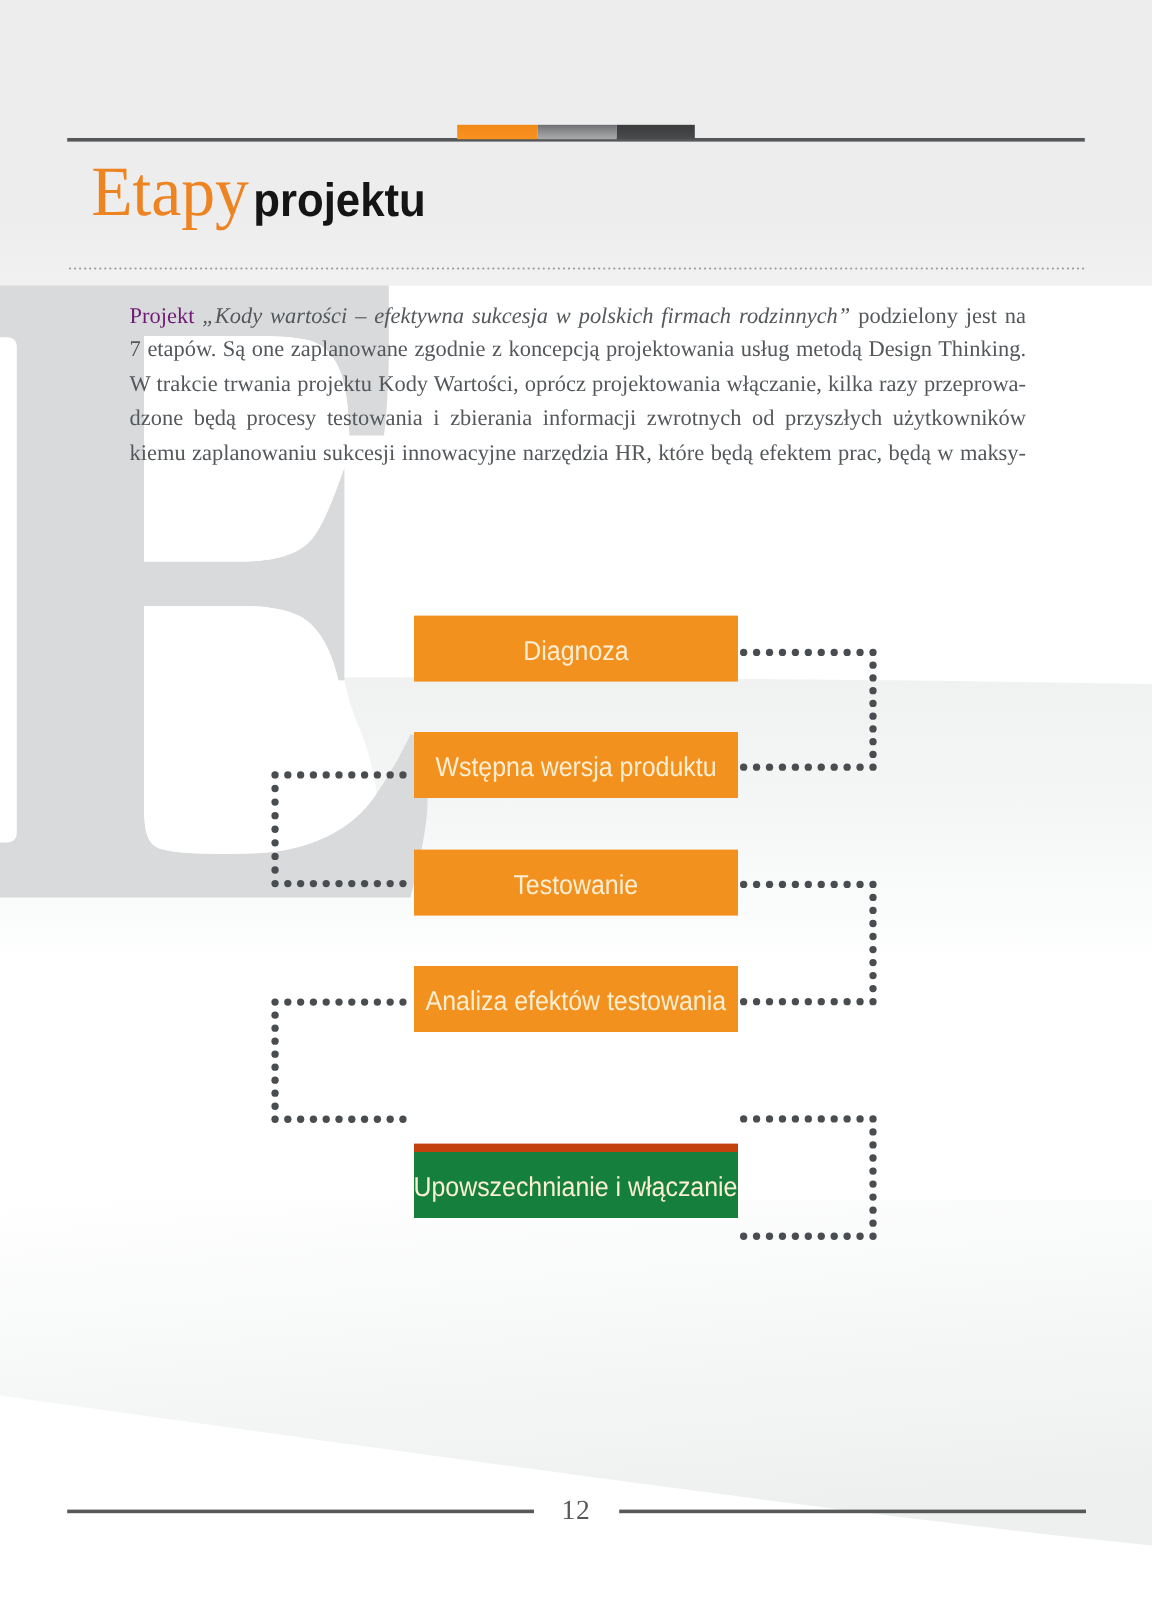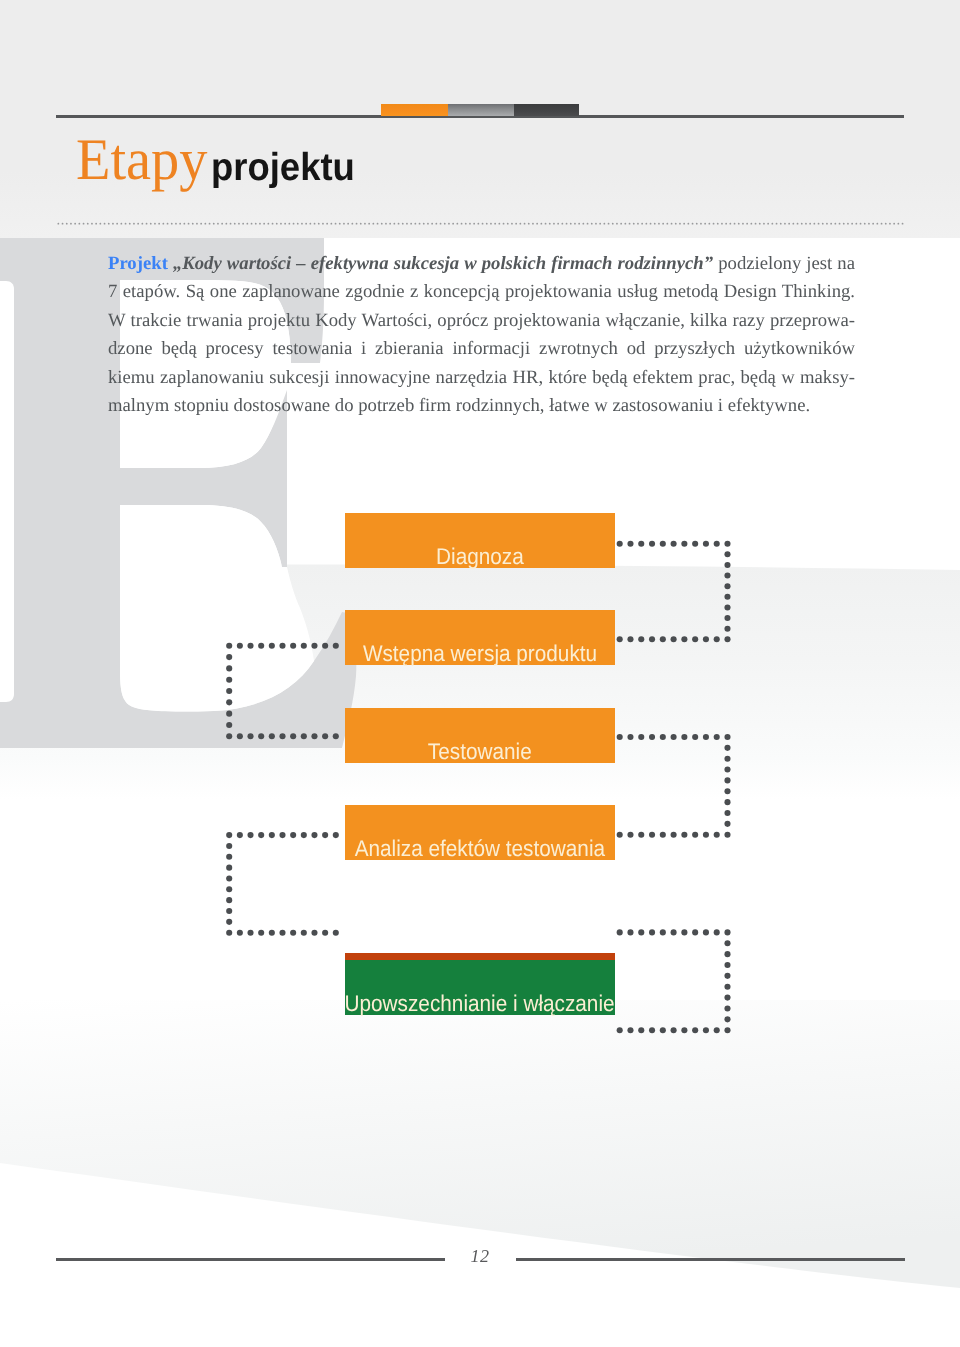--- a/index.html
+++ b/index.html
@@ -26,39 +26,39 @@
   .title .t2{font-family:"Liberation Sans",sans-serif;font-weight:bold;font-size:39px;color:#151515;
              display:inline-block;transform:scaleX(0.935);transform-origin:left center;
              vertical-align:baseline;margin-left:-3px;position:relative;top:1px;}
 
   .dotrule{position:absolute;left:0;top:0;width:960px;height:1347px;}
 
   
   .para{position:absolute;left:108px;top:250px;width:747px;
      font-family:"Liberation Serif",serif;font-size:18.7px;line-height:28.45px;
      color:#54585b;text-align:justify;}
-  .para .bold-orange{color:#3b82f6;font-weight:bold;}
-  .para .bold-italic{font-style:italic;font-weight:bold;}
+  .para .bold-orange{color:#701a75;font-weight:normal;}
+  .para .bold-italic{font-style:italic;font-weight:normal;}
   .tline{text-align:justify;text-align-last:justify;white-space:pre;}
   .tline.last{text-align-last:left;}
   .tline > .fit{white-space:pre;}
 
   
   .boxes{position:absolute;left:0;top:0;}
   .conn{position:absolute;left:0;top:0;width:960px;height:1347px;}
   .pbox{position:absolute;left:345px;width:269.5px;height:55px;background:#f3911f;
-        display:flex;align-items:flex-end;justify-content:center;}
+        display:flex;align-items:center;justify-content:center;}
   .pbox span{color:#fbeed3;position:relative;top:2px;font-family:"Liberation Sans",sans-serif;font-size:22.7px;
         display:inline-block;transform:scaleX(0.915);white-space:nowrap;}
 
   
   .f-line-l{position:absolute;left:56px;top:1257.5px;width:389px;height:3px;background:#58595b;}
   .f-line-r{position:absolute;left:515.5px;top:1257.5px;width:389px;height:3px;background:#58595b;}
   .f-num{position:absolute;left:445px;top:1246px;width:70px;text-align:center;
-         font-family:"Liberation Serif",serif;font-size:18px;color:#58595b;letter-spacing:0.5px;font-style:italic;}
+         font-family:"Liberation Serif",serif;font-size:23px;color:#58595b;letter-spacing:0.5px;}
 </style>
 </head>
 <body>
 
 <div class="page">
 
   <div class="bg-top"></div>
 
   <svg class="bg-svg" viewBox="0 0 960 1347" xmlns="http://www.w3.org/2000/svg">
     <defs>
@@ -140,21 +140,20 @@
   <svg class="dotrule" viewBox="0 0 960 1347" xmlns="http://www.w3.org/2000/svg">
     <line x1="58.3" y1="223.7" x2="904" y2="223.7" stroke="#98999b" stroke-width="1.7" stroke-linecap="round" stroke-dasharray="0.1 4.1"></line>
   </svg>
 
   <div class="para" style="color: rgb(84, 88, 91);">
       <div class="tline"><span class="fit"><span class="bold-orange">Projekt</span><span class="bold-italic"> „Kody wartości – efektywna sukcesja w polskich firmach rodzinnych”</span><span> podzielony jest na</span></span></div>
       <div class="tline"><span class="fit"><span>7 etapów. Są one zaplanowane zgodnie z koncepcją projektowania usług metodą Design Thinking.</span></span></div>
       <div class="tline"><span class="fit"><span>W trakcie trwania projektu Kody Wartości, oprócz projektowania włączanie, kilka razy przeprowa-</span></span></div>
       <div class="tline"><span class="fit"><span>dzone będą procesy testowania i zbierania informacji zwrotnych od przyszłych użytkowników</span></span></div>
       <div class="tline"><span class="fit"><span>kiemu zaplanowaniu sukcesji innowacyjne narzędzia HR, które będą efektem prac, będą w maksy-</span></span></div>
-      <div class="tline last"><span class="fit"><span>malnym stopniu dostosowane do potrzeb firm rodzinnych, łatwe w zastosowaniu i efektywne.</span></span></div>
     </div>
 
   <svg class="conn" viewBox="0 0 960 1347" xmlns="http://www.w3.org/2000/svg">
       <circle cx="619.70" cy="543.70" r="3.05" fill="#4a4d50"></circle>
       <circle cx="630.48" cy="543.70" r="3.05" fill="#4a4d50"></circle>
       <circle cx="641.26" cy="543.70" r="3.05" fill="#4a4d50"></circle>
       <circle cx="652.04" cy="543.70" r="3.05" fill="#4a4d50"></circle>
       <circle cx="662.82" cy="543.70" r="3.05" fill="#4a4d50"></circle>
       <circle cx="673.60" cy="543.70" r="3.05" fill="#4a4d50"></circle>
       <circle cx="684.38" cy="543.70" r="3.05" fill="#4a4d50"></circle>

